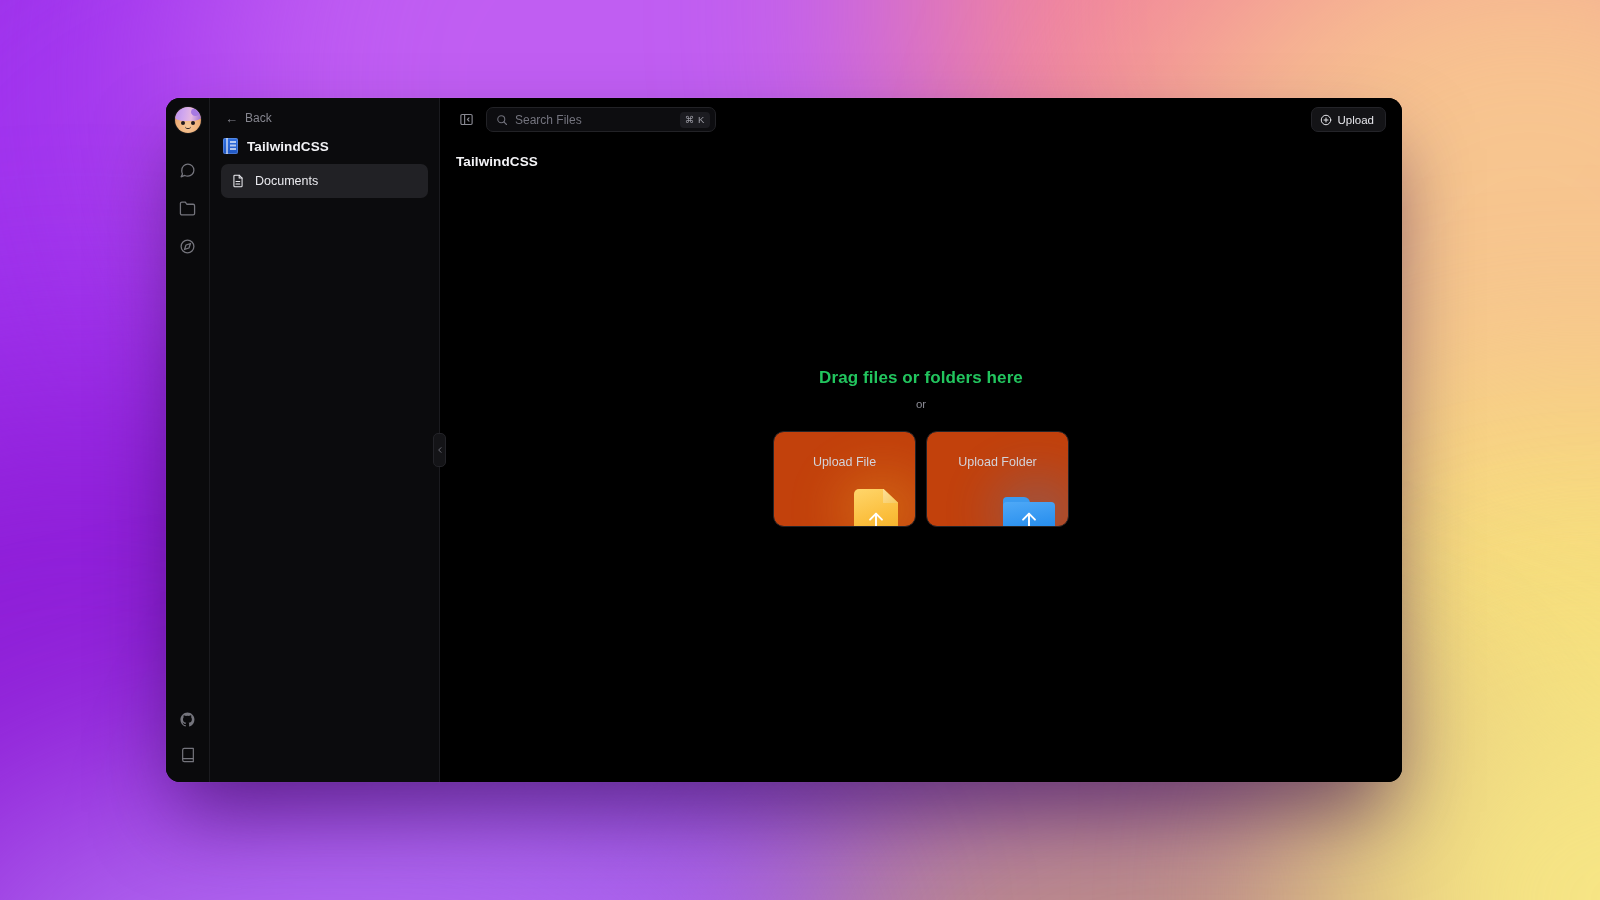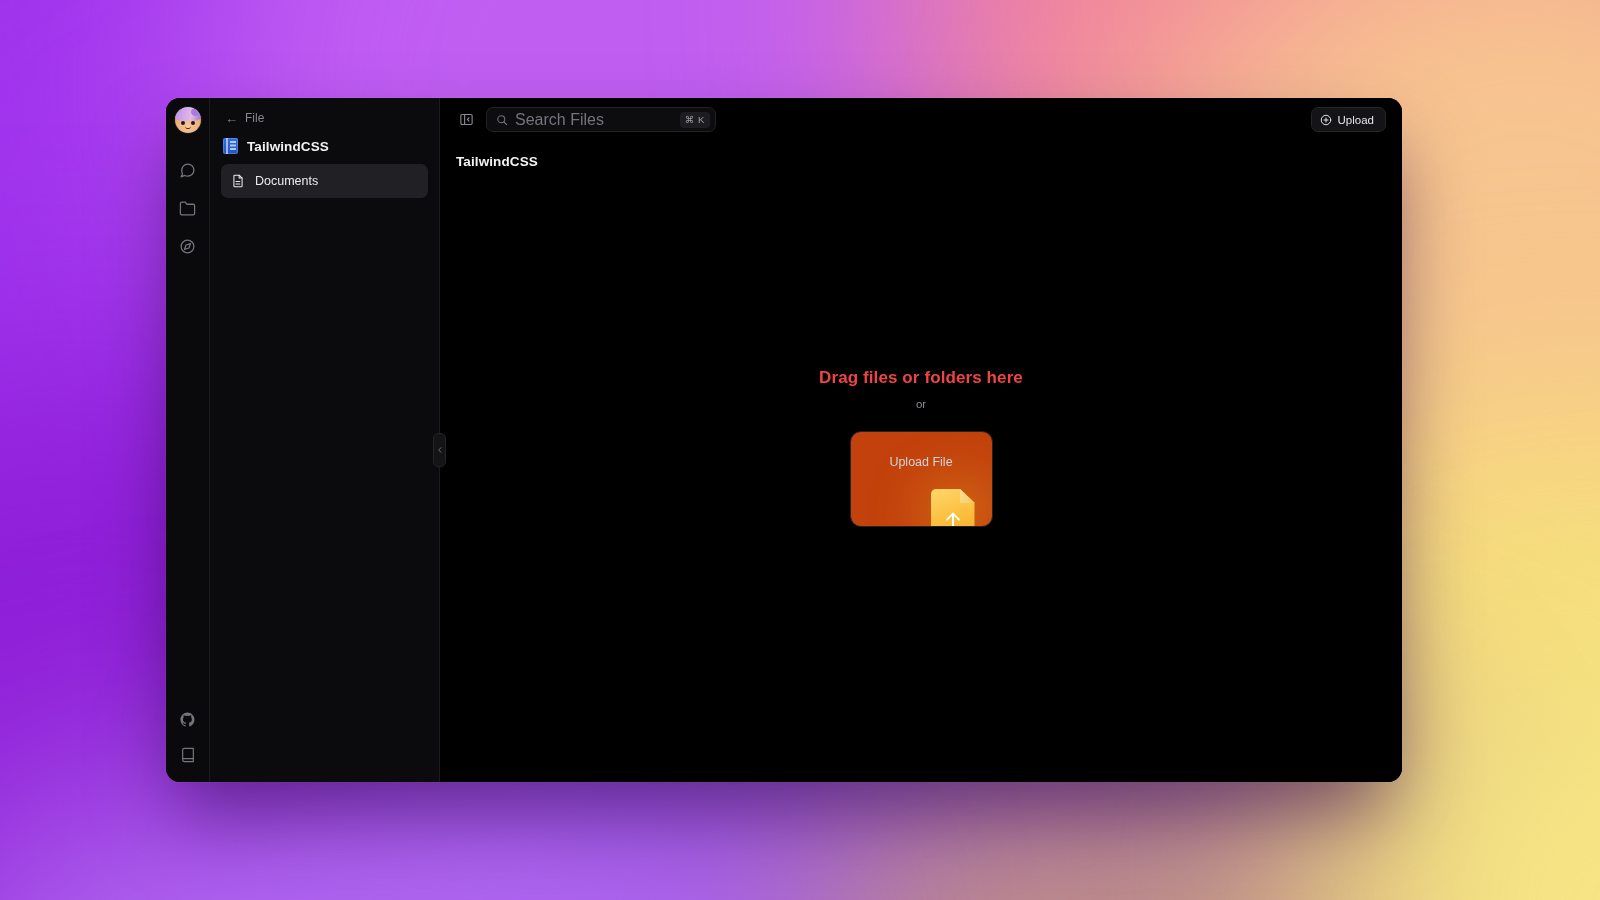--- a/index.html
+++ b/index.html
@@ -137,21 +137,21 @@
 
   #search {
     width:230px; height:25px; border-radius:7px;
     background:#0d0d10; border:1px solid #222226;
     display:flex; align-items:center; gap:7px; padding:0 5px 0 9px;
     cursor:text;
   }
   #search .mag { color:#6f6f79; display:flex; flex:0 0 auto; }
   #search input {
     flex:1 1 auto; min-width:0; background:transparent; border:0; outline:0;
-    font-family:inherit; font-size:16px; color:#d5d5db;
+    font-family:inherit; font-size:12px; color:#d5d5db;
   }
   #search input::placeholder { color:#74747e; }
   #kbd {
     font-size:9.5px; color:#9c9ca5; background:#1c1c21;
     border-radius:4px; padding:2.5px 5px; letter-spacing:.6px; flex:0 0 auto;
   }
 
   #upload-btn {
     position:absolute; right:16px; top:9px;
     display:flex; align-items:center; gap:6px;
@@ -164,21 +164,21 @@
     font-size:13.5px; font-weight:700; color:#f4f4f7;
     padding:22px 0 0 16px; letter-spacing:.1px;
   }
 
   
   #dropzone {
     position:absolute; left:0; right:0; top:52px; bottom:0;
     display:flex; flex-direction:column; align-items:center; justify-content:center;
     padding-bottom:38px;
   }
-  #dz-title { font-size:17px; font-weight:700; color:#ef4444; letter-spacing:.1px; }
+  #dz-title { font-size:17px; font-weight:700; color:#22c55e; letter-spacing:.1px; }
   #dz-or { font-size:11.5px; color:#8b8b95; margin-top:10px; }
 
   #cards { display:flex; gap:10px; margin-top:21px; }
   .card {
     width:143px; height:96px; border-radius:11px;
     background:#c2410c; border:1px solid #232327;
     position:relative; overflow:hidden; cursor:pointer;
     display:flex; justify-content:center;
   }
   .card .label {
@@ -276,21 +276,21 @@
           <path d="M4 17.5h16"></path>
         </svg>
       </div>
     </div>
   </div>
 
   <div id="sidebar">
 
     <div id="back">
       <span class="arw">←</span>
-      <span>File</span>
+      <span>Back</span>
     </div>
 
     <div id="collection">
       <span class="bookicon"></span>
       <span class="name">TailwindCSS</span>
     </div>
 
     <div class="nav-item active">
       <svg width="14" height="14" viewBox="0 0 24 24" fill="none" stroke="currentColor" stroke-width="1.8" stroke-linecap="round" stroke-linejoin="round">
         <path d="M14 2H6.5A1.5 1.5 0 0 0 5 3.5v17A1.5 1.5 0 0 0 6.5 22h11a1.5 1.5 0 0 0 1.5-1.5V7z"></path>
@@ -357,17 +357,31 @@
               <div class="body"></div>
               <div class="fold"></div>
               <svg class="up-arrow" style="left:11px;top:20px;" width="22" height="24" viewBox="0 0 24 24" fill="none" stroke="#ffffff" stroke-width="2.1" stroke-linecap="round" stroke-linejoin="round">
                 <line x1="12" y1="21" x2="12" y2="4"></line>
                 <polyline points="5.5 10.5 12 4 18.5 10.5"></polyline>
               </svg>
             </div>
           </div>
         </div>
 
+        <div class="card">
+          <div class="glow" style="width:90px;height:70px;background:#2d92ef;opacity:.26;right:-14px;bottom:-20px;"></div>
+          <span class="label">Upload Folder</span>
+          <div class="art" style="right:13px;bottom:-13px;">
+            <div class="folder-icon">
+              <div class="tab"></div>
+              <div class="body"></div>
+              <svg class="up-arrow" style="left:15px;top:12px;" width="22" height="24" viewBox="0 0 24 24" fill="none" stroke="#ffffff" stroke-width="2.1" stroke-linecap="round" stroke-linejoin="round">
+                <line x1="12" y1="21" x2="12" y2="4"></line>
+                <polyline points="5.5 10.5 12 4 18.5 10.5"></polyline>
+              </svg>
+            </div>
+          </div>
+        </div>
 
       </div>
     </div>
   </div>
 </div>
 
 </body></html>

